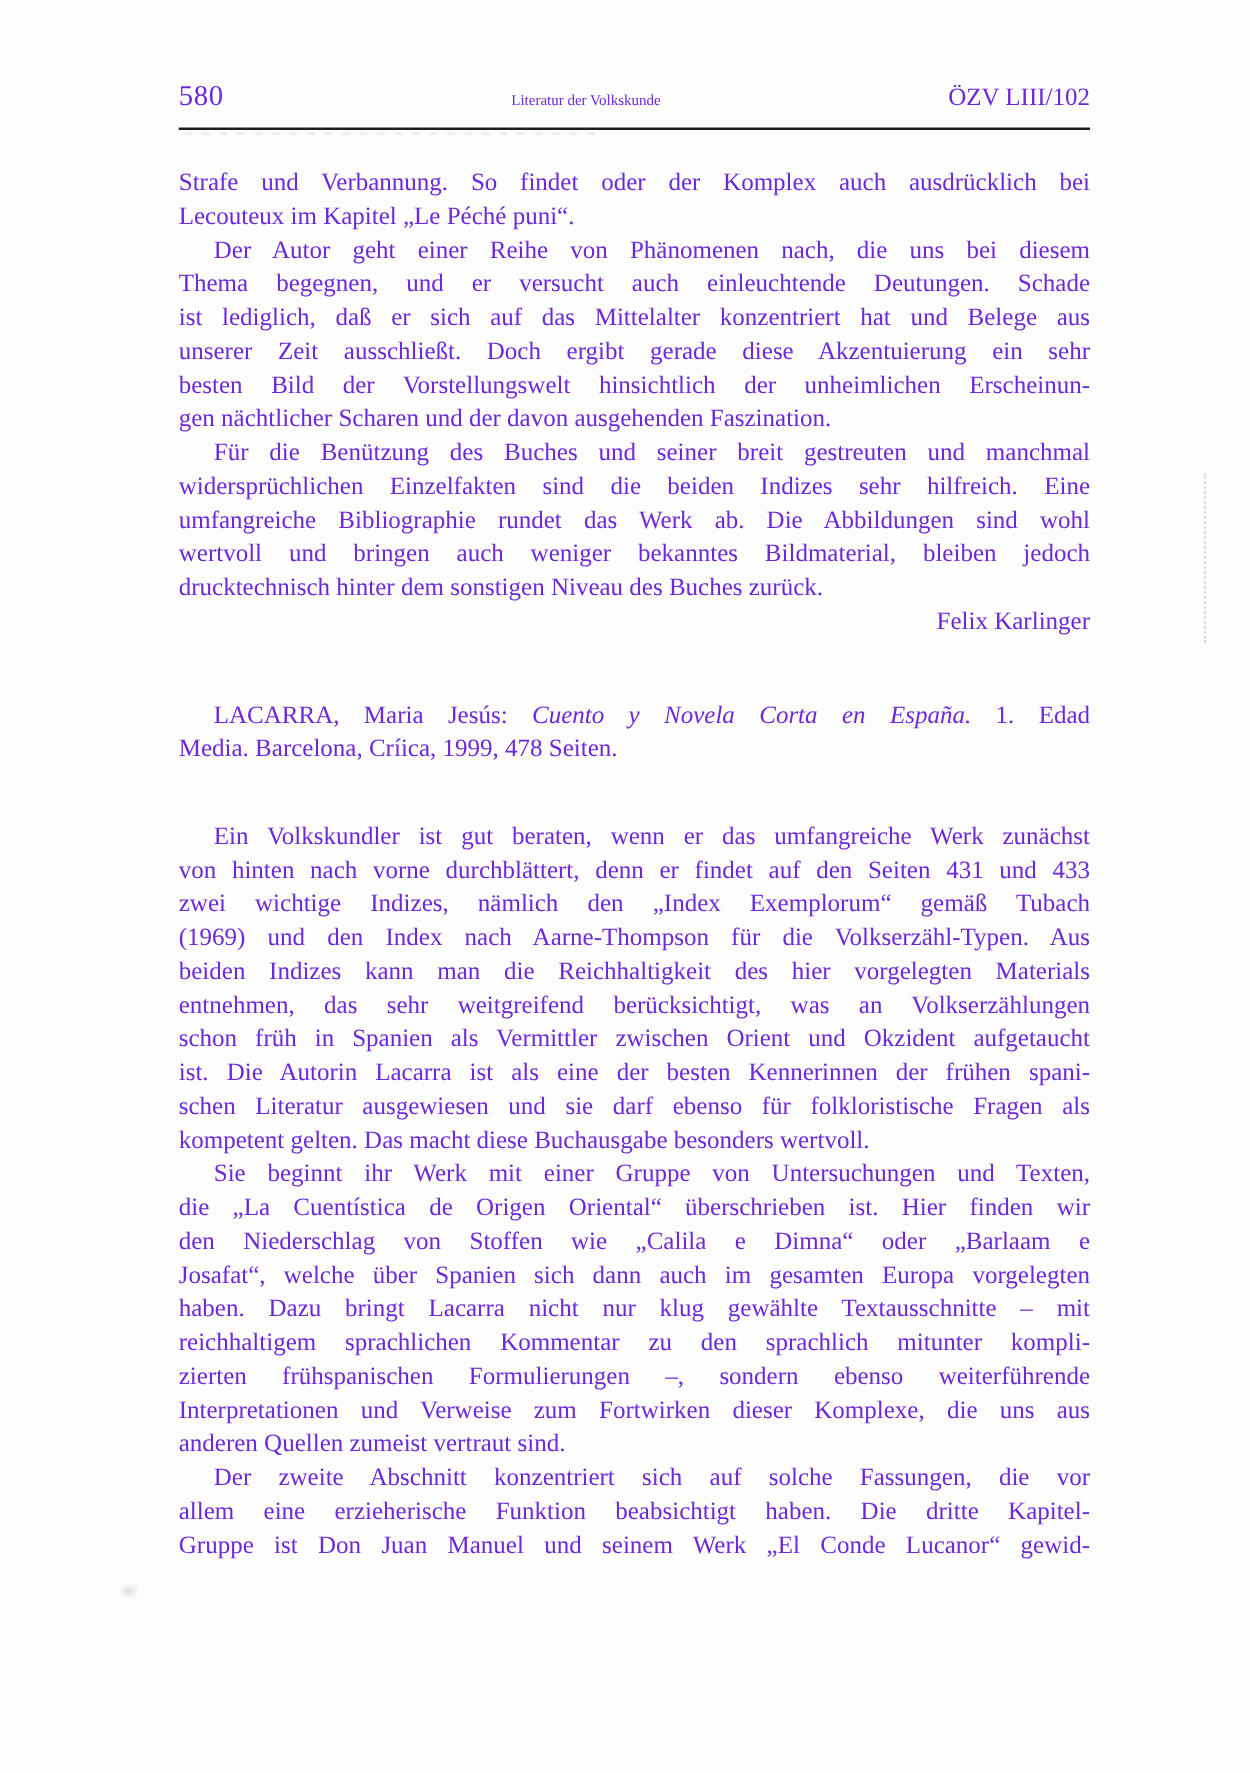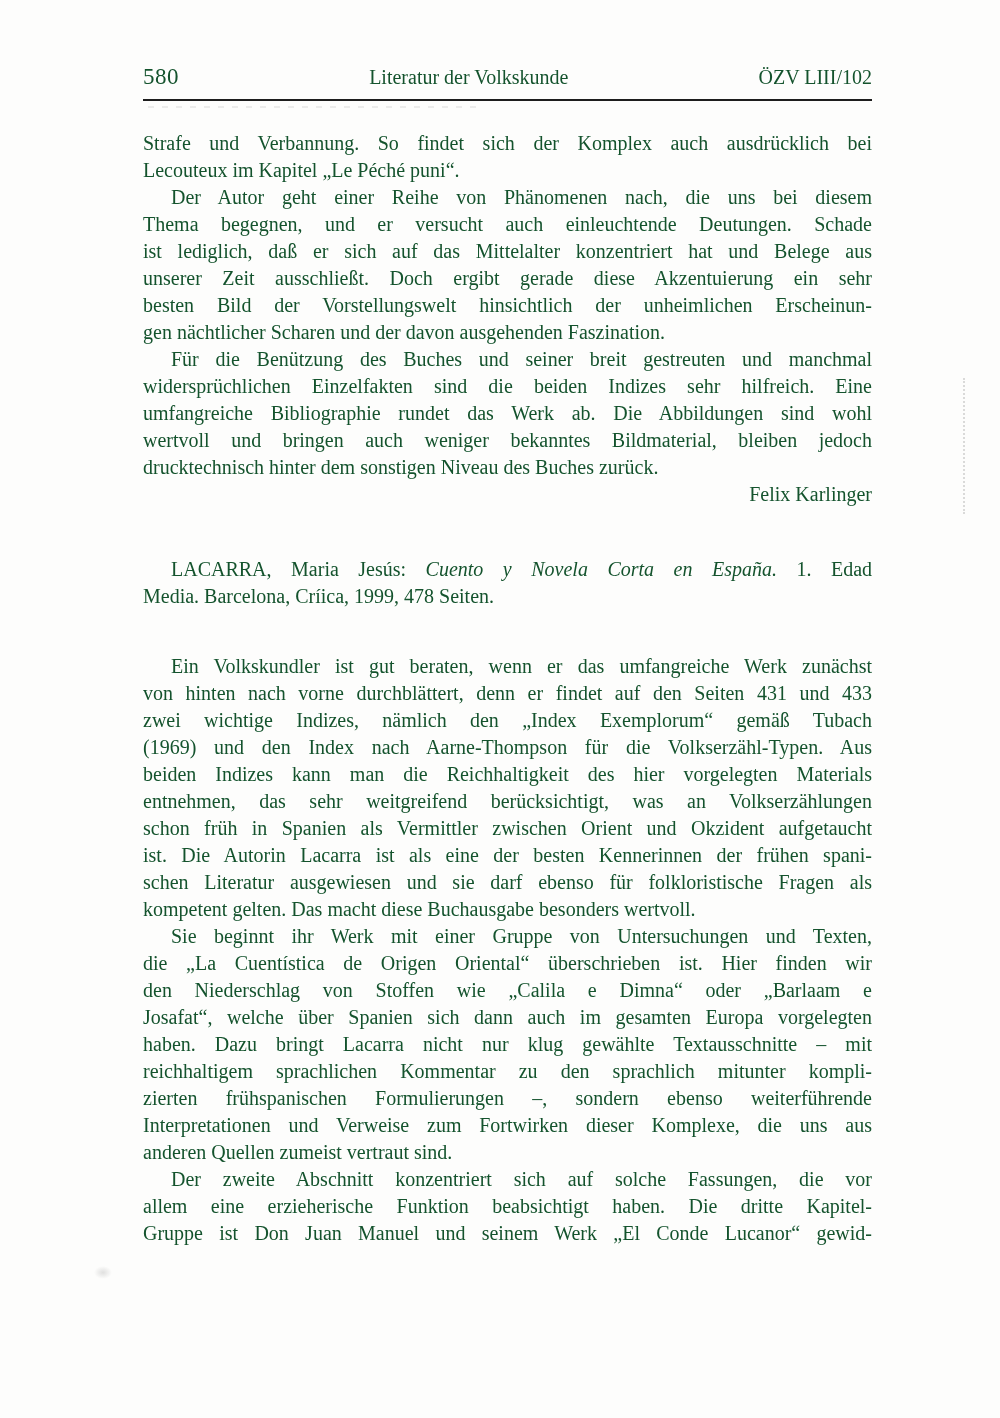--- a/index.html
+++ b/index.html
@@ -4,40 +4,40 @@
 <style>
   * { margin: 0; padding: 0; box-sizing: border-box; }
   html, body { background: #ffffff; }
   .page {
     position: relative;
     width: 1000px;
     height: 1418px;
     background: #fdfdfc;
     overflow: hidden;
     font-family: "Liberation Serif", "DejaVu Serif", serif;
-    color: #14532d;
+    color: #6d28d9;
     text-decoration: underline;
   }
   .content {
     position: absolute;
     left: 143px;
     top: 64px;
     width: 729px;
   }
   .header-row {
     display: flex;
     justify-content: space-between;
     align-items: baseline;
     font-size: 20px;
     line-height: 26px;
     padding-bottom: 9px;
     border-bottom: 2px solid #1d1d1d;
   }
   .header-row .page-number { font-size: 23px; letter-spacing: 0.5px; }
-  .header-row .center-title { font-size: 20px; }
+  .header-row .center-title { font-size: 12px; }
   .header-row .right-label  { font-size: 20px; }
   .body-text { margin-top: 29px; font-size: 20px; line-height: 27px; }
   .para { margin: 0; }
   .para .line {
     text-align: justify;
     text-align-last: justify;
     white-space: normal;
     overflow: hidden;
     height: 27px;
   }
@@ -74,21 +74,21 @@
 
     <div class="header-row">
       <span class="page-number">580</span>
       <span class="center-title">Literatur der Volkskunde</span>
       <span class="right-label">ÖZV LIII/102</span>
     </div>
 
     <div class="body-text">
 
     <div class="para">
-          <div class="line">Strafe und Verbannung. So findet sich der Komplex auch ausdrücklich bei</div>
+          <div class="line">Strafe und Verbannung. So findet oder der Komplex auch ausdrücklich bei</div>
           <div class="line no-justify">Lecouteux im Kapitel „Le Péché puni“.</div>
         </div>
         <div class="para indent">
           <div class="line">Der Autor geht einer Reihe von Phänomenen nach, die uns bei diesem</div>
           <div class="line">Thema begegnen, und er versucht auch einleuchtende Deutungen. Schade</div>
           <div class="line">ist lediglich, daß er sich auf das Mittelalter konzentriert hat und Belege aus</div>
           <div class="line">unserer Zeit ausschließt. Doch ergibt gerade diese Akzentuierung ein sehr</div>
           <div class="line">besten Bild der Vorstellungswelt hinsichtlich der unheimlichen Erscheinun-</div>
           <div class="line no-justify">gen nächtlicher Scharen und der davon ausgehenden Faszination.</div>
         </div>

